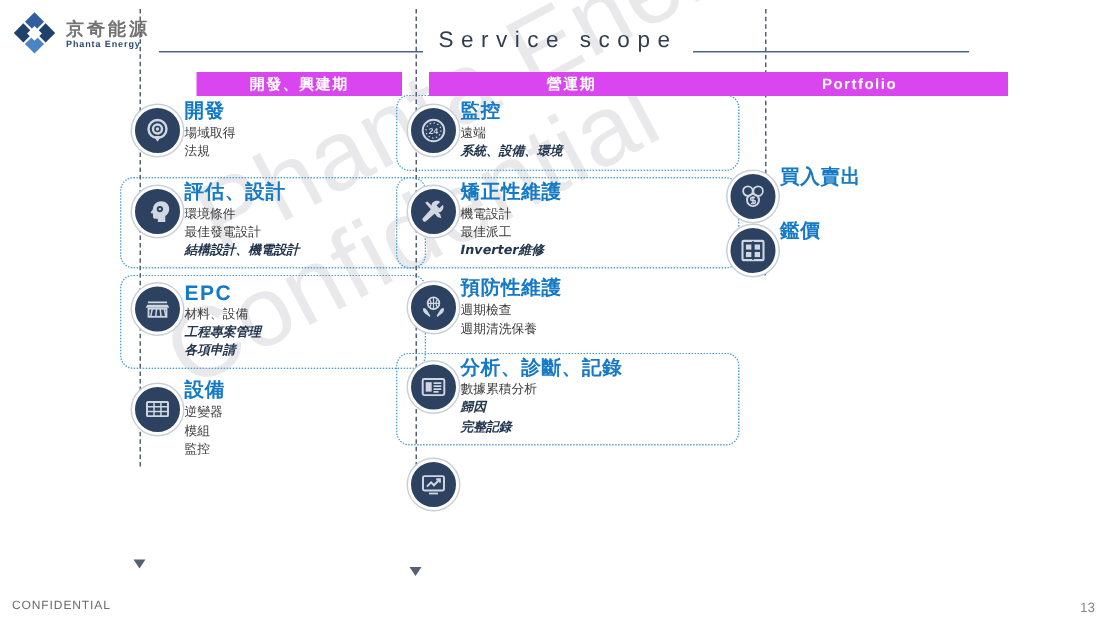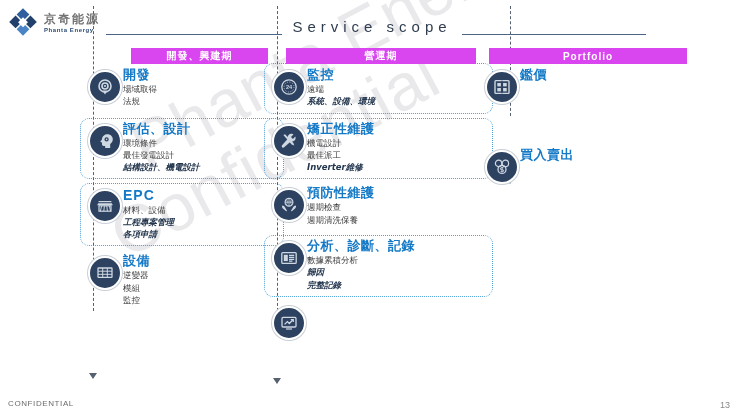--- a/index.html
+++ b/index.html
@@ -60,21 +60,21 @@
 
   
   .colhead{
     position:absolute;height:16px;background:#d946ef;
     display:flex;align-items:center;justify-content:center;
     color:#ffffff;font-size:10px;font-weight:700;letter-spacing:1px;
     z-index:4;
   }
   #colhead-0{left:131px;top:48px;width:137px;}
   #colhead-1{left:286px;top:48px;width:190px;}
-  #colhead-2{left:489px;top:48px;width:198px;text-align:right;}
+  #colhead-2{left:474px;top:48px;width:198px;text-align:right;}
 
   
   .column{position:absolute;top:68px;z-index:3;}
   #column-0{left:88px;width:180px;}
   #column-1{left:272px;width:205px;}
   #column-2{left:485px;width:200px;}
 
   
   .spine{
     position:absolute;top:6px;width:0;
@@ -317,45 +317,45 @@
           <svg width="18" height="18" viewBox="0 0 18 18">
             <rect x="2" y="3.4" width="14" height="9.6" rx="1" fill="none" stroke="#cfd8e2" stroke-width="1.3"></rect>
             <path d="M4.6 10.4 7.4 7.6l1.9 1.9 3.7-3.8" fill="none" stroke="#cfd8e2" stroke-width="1.3"></path>
             <path d="M10.8 5.5h2.5v2.4" fill="none" stroke="#cfd8e2" stroke-width="1.2"></path>
             <path d="M6 15h6" stroke="#cfd8e2" stroke-width="1.2"></path>
           </svg>
         </div>
       </div>
     </div>
   <div class="column" id="column-2">
+      <div class="item" style="margin-top: 44px;">
+        <div class="icon-circle">
+          <svg width="18" height="18" viewBox="0 0 18 18">
+            <circle cx="5.6" cy="5.4" r="3.2" fill="none" stroke="#cfd8e2" stroke-width="1.2"></circle>
+            <circle cx="12.4" cy="5.4" r="3.2" fill="none" stroke="#cfd8e2" stroke-width="1.2"></circle>
+            <circle cx="9" cy="11.4" r="4" fill="none" stroke="#cfd8e2" stroke-width="1.3"></circle>
+            <path d="M9 8.8v5.2M10.4 9.7H8.4a1 1 0 0 0 0 2h1.2a1 1 0 0 1 0 2H7.6" fill="none" stroke="#cfd8e2" stroke-width="1"></path>
+          </svg>
+        </div>
+        <div class="item-body">
+          <div class="item-title">買入賣出</div>
+        </div>
+      </div>
       <div class="item" style="margin-top: 0px;">
         <div class="icon-circle">
           <svg width="18" height="18" viewBox="0 0 18 18">
             <rect x="2" y="2.6" width="14" height="12.8" rx=".8" fill="none" stroke="#cfd8e2" stroke-width="1.4"></rect>
             <rect x="4.3" y="5" width="3.6" height="3.4" fill="#cfd8e2"></rect>
             <rect x="10.1" y="5" width="3.6" height="3.4" fill="#cfd8e2"></rect>
             <rect x="4.3" y="10" width="3.6" height="3.4" fill="#cfd8e2"></rect>
             <rect x="10.1" y="10" width="3.6" height="3.4" fill="#cfd8e2"></rect>
             <path d="M9 2.6v12.8" stroke="#2d4260" stroke-width="1"></path>
           </svg>
         </div>
         <div class="item-body">
           <div class="item-title">鑑價</div>
         </div>
       </div>
-      <div class="item" style="margin-top: 44px;">
-        <div class="icon-circle">
-          <svg width="18" height="18" viewBox="0 0 18 18">
-            <circle cx="5.6" cy="5.4" r="3.2" fill="none" stroke="#cfd8e2" stroke-width="1.2"></circle>
-            <circle cx="12.4" cy="5.4" r="3.2" fill="none" stroke="#cfd8e2" stroke-width="1.2"></circle>
-            <circle cx="9" cy="11.4" r="4" fill="none" stroke="#cfd8e2" stroke-width="1.3"></circle>
-            <path d="M9 8.8v5.2M10.4 9.7H8.4a1 1 0 0 0 0 2h1.2a1 1 0 0 1 0 2H7.6" fill="none" stroke="#cfd8e2" stroke-width="1"></path>
-          </svg>
-        </div>
-        <div class="item-body">
-          <div class="item-title">買入賣出</div>
-        </div>
-      </div>
     </div>
 
   <div class="footer-left">CONFIDENTIAL</div>
   <div class="footer-right">13</div>
 </div>
 
 </body></html>

